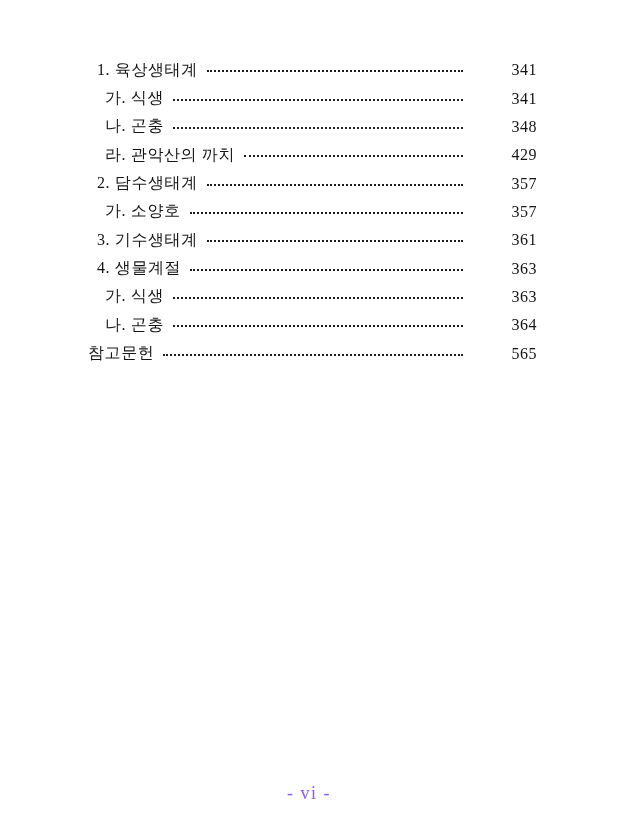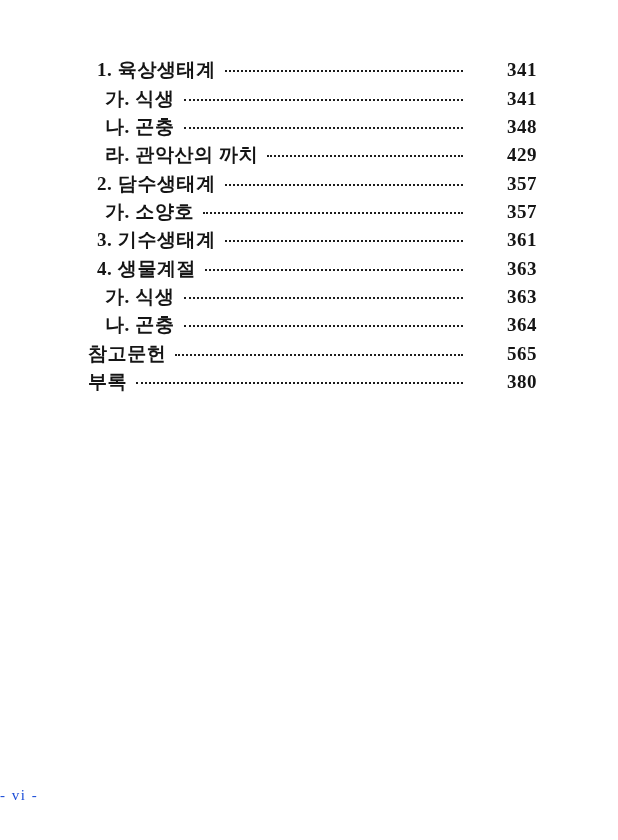--- a/index.html
+++ b/index.html
@@ -19,24 +19,23 @@
   .toc {
     position: absolute;
     left: 88px;
     top: 56px;
     width: 449px; 
   }
   .toc-row {
     display: flex;
     align-items: center;
     height: 28.35px;
-    font-size: 19px;
+    font-size: 16px;
     letter-spacing: 0.6px;
     white-space: nowrap;
-    font-weight: bold;
   }
   .toc-row.level-1 { padding-left: 9px; }
   .toc-row.level-2 { padding-left: 17px; }
   .toc-label {
     flex: 0 0 auto;
   }
   .leader {
     flex: 1 1 auto;
     height: 0;
     border-top: 2px dotted #1c1c1c;
@@ -47,24 +46,24 @@
     min-width: 30px;
     text-align: right;
     letter-spacing: 0.5px;
     margin-left: 36px;
   }
   .footer {
     position: absolute;
     left: 0;
     right: 0;
     bottom: 36px;
-    text-align: left;
-    font-size: 15px;
+    text-align: center;
+    font-size: 18px;
     letter-spacing: 1.5px;
-    color: #1d4ed8;
+    color: #8b5cf6;
   }
 </style>
 </head>
 <body>
 
 <div class="page">
 
   <div class="toc" id="toc">
     <div class="toc-row level-1">
       <span class="toc-label">1. 육상생태계</span>
@@ -128,22 +127,17 @@
       <span class="pagenum">364</span>
     </div>
 
 
     <div class="toc-row level-0">
       <span class="toc-label">참고문헌</span>
       <span class="leader"></span>
       <span class="pagenum">565</span>
     </div>
 
-    <div class="toc-row level-0">
-      <span class="toc-label">부록</span>
-      <span class="leader"></span>
-      <span class="pagenum">380</span>
-    </div>
   </div>
 
   <div class="footer">- vi -</div>
 
 </div>
 
 </body></html>

